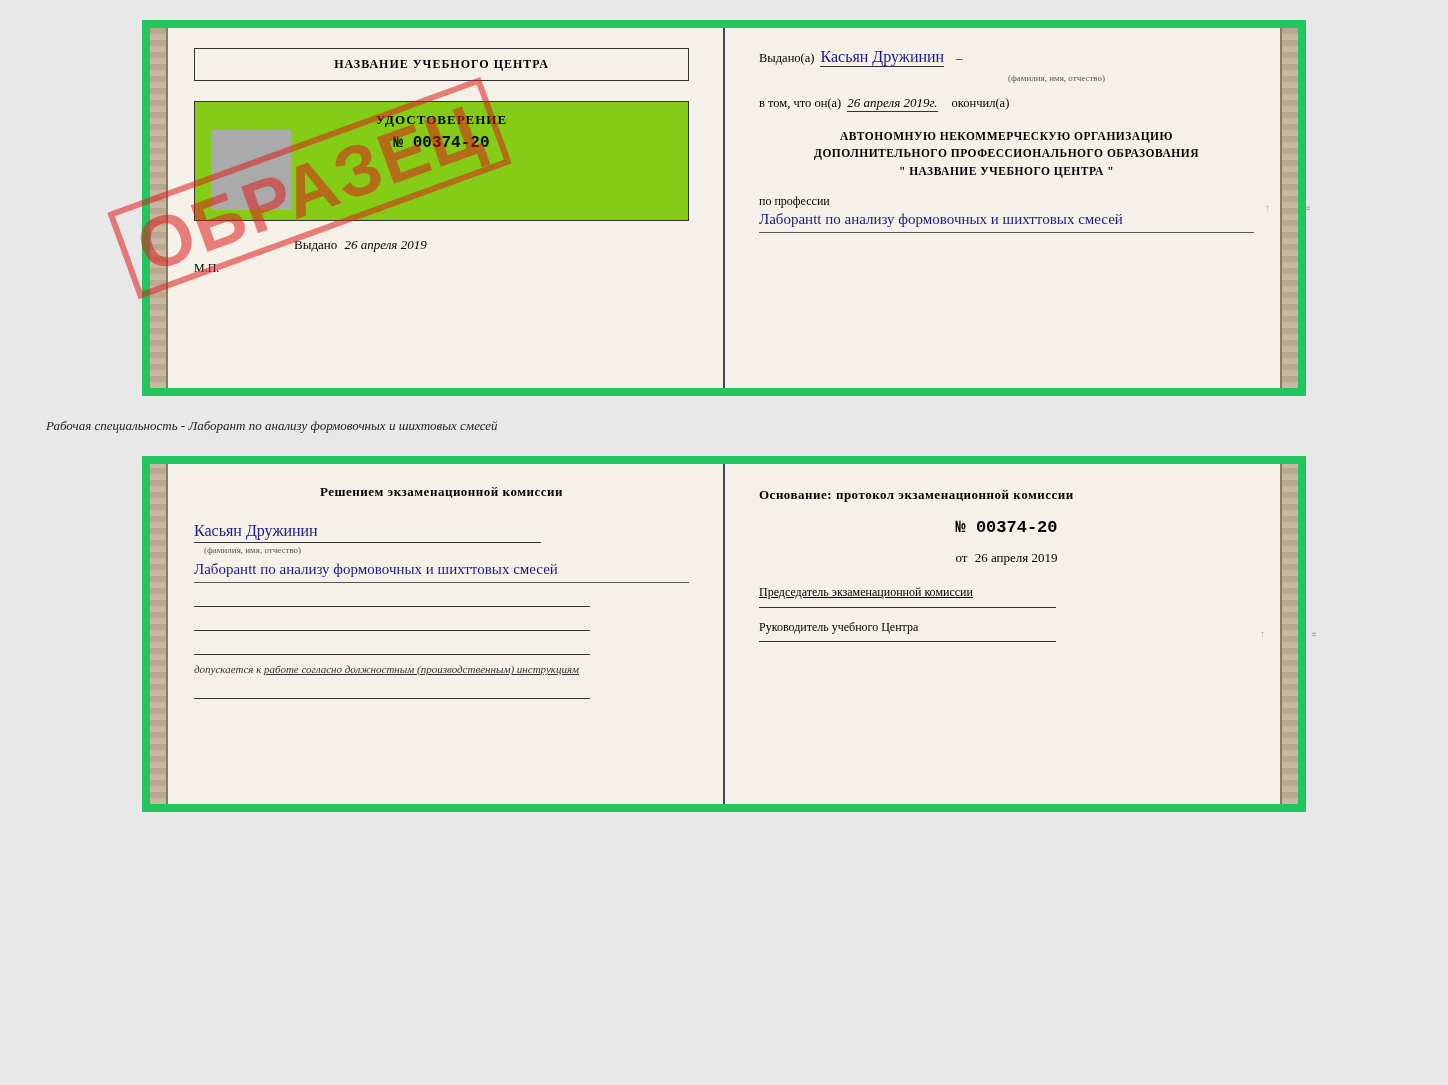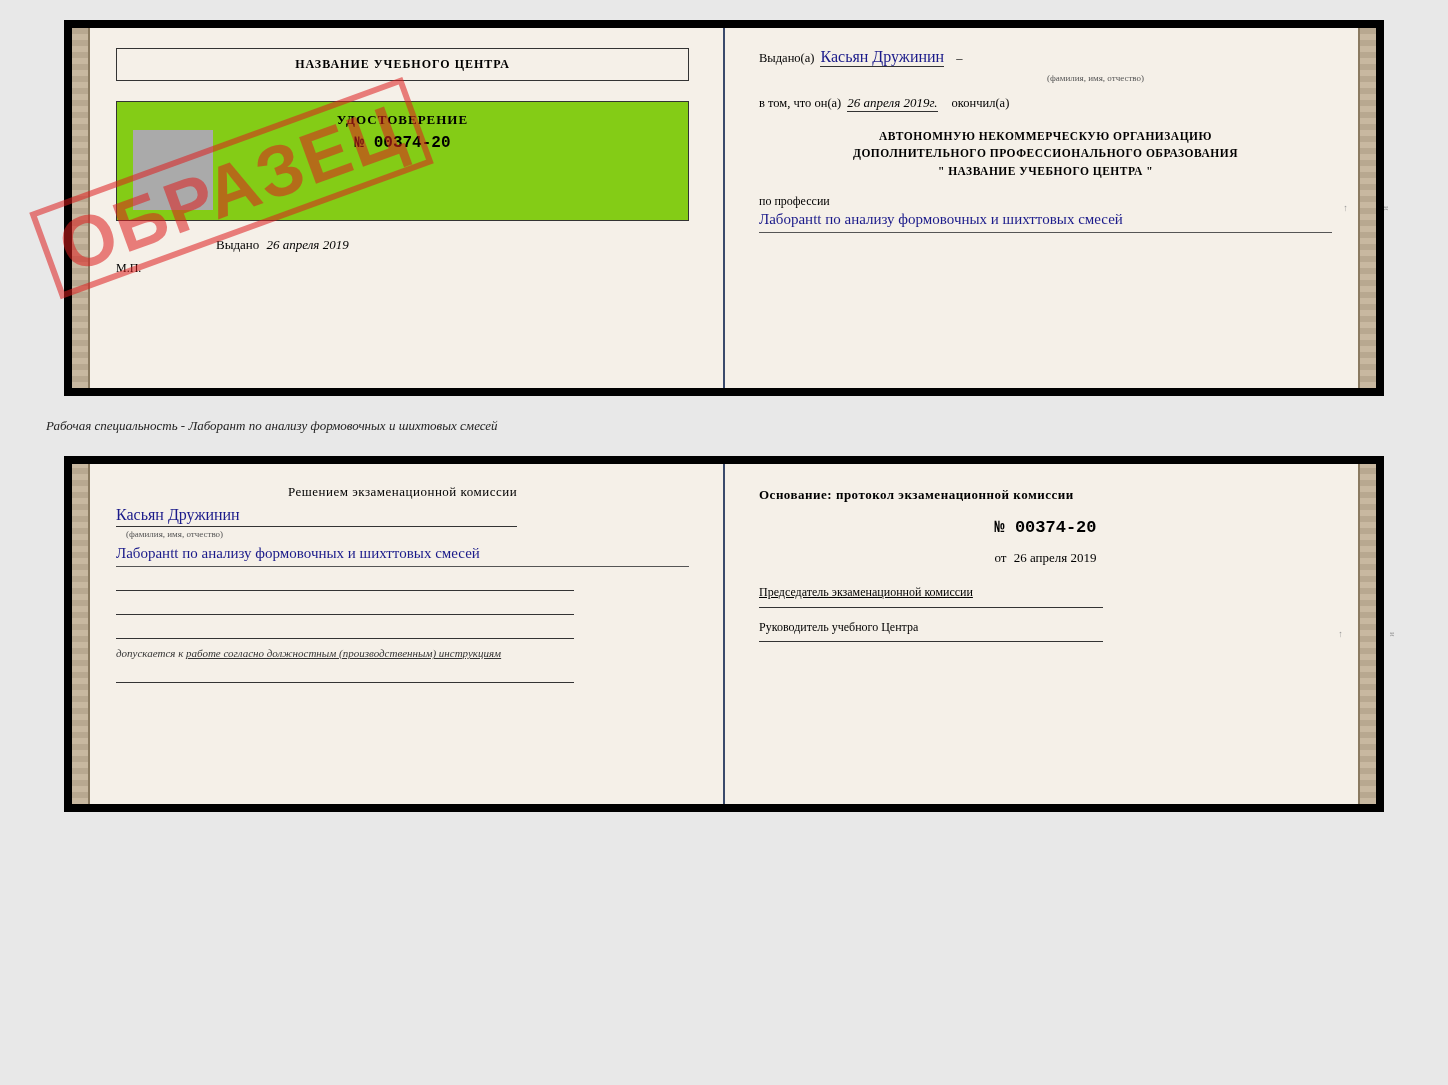--- a/index.html
+++ b/index.html
@@ -10,23 +10,23 @@
       min-height: 1085px;
       display: flex;
       flex-direction: column;
       align-items: center;
       padding: 20px;
       gap: 16px;
     }
 
     .document-section {
       display: flex;
-      width: 1320px;
+      width: 1164px;
       background: #f5f0e8;
-      border: 8px solid #000000;
+      border: 8px solid #22c55e;
       position: relative;
     }
 
     .doc-left, .doc-right {
       flex: 1;
       padding: 20px 24px;
       position: relative;
     }
 
     .doc-left {
@@ -235,24 +235,24 @@
 
     .bottom-right-content {
       margin-left: 10px;
       margin-right: 20px;
       min-height: 300px;
       font-size: 12px;
     }
 
     .commission-title {
       font-size: 13px;
-      font-weight: normal;
+      font-weight: bold;
       text-align: center;
       letter-spacing: 0.5px;
-      margin-bottom: 6px;
+      margin-bottom: 22px;
     }
 
     .name-underline {
       border-bottom: 1px solid #333;
       padding-bottom: 2px;
       margin-bottom: 2px;
       display: block;
       width: 70%;
     }
 

